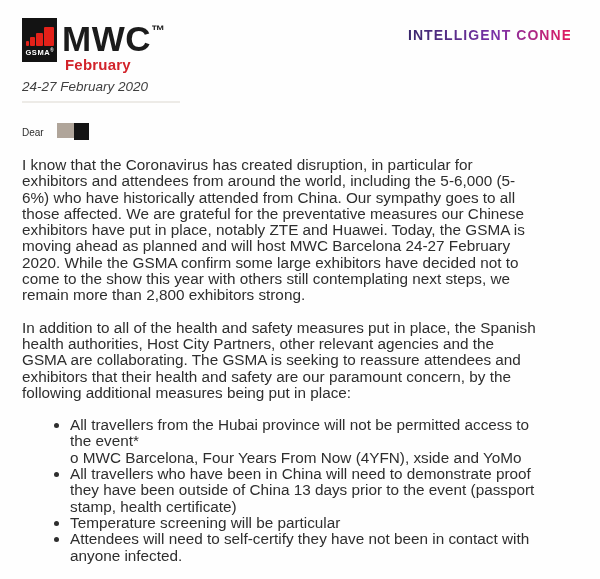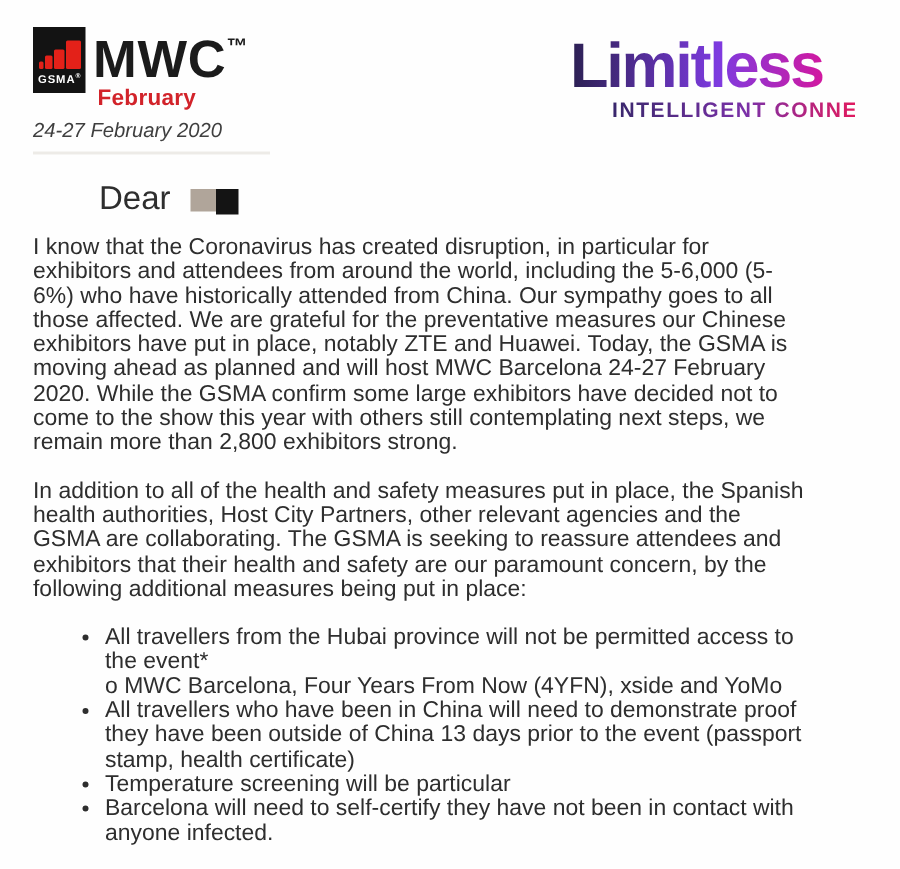--- a/index.html
+++ b/index.html
@@ -66,21 +66,21 @@
   }
 
   .event-date { position: absolute; left: 22px; top: 79px; font-size: 13.5px; color: #3f3f3f; font-style: italic; }
   .rule { position: absolute; left: 22px; top: 101px; width: 158px; height: 2px; background: #edebe7; }
 
   
   .letter {
     position: absolute; left: 22px; top: 123px; width: 572px;
     color: var(--ink, #2e2e2e); font-size: 15.3px; line-height: 16.3px;
   }
-  .salutation-row { height: 18px; margin-bottom: 13px; font-size: 22px; line-height: 17px; margin-left: 44px; }
+  .salutation-row { height: 18px; margin-bottom: 13px; font-size: 10px; line-height: 17px; }
   .redact { display: inline-block; }
   .redact-tan {
     width: 17px; height: 15px; margin-left: 13px; vertical-align: -2px;
     background: var(--redact-tan, #b0a59a);
   }
   .redact-black {
     width: 15px; height: 17px; vertical-align: -4px;
     background: var(--redact-black, #141414);
   }
   .para { margin: 16px 0 16px 0; white-space: pre-line; }
@@ -101,21 +101,20 @@
     </div>
     <div class="gsma-wordmark"><span>GSMA</span><span class="reg">®</span></div>
   </div>
 
   <div class="mwc-lockup">
     <div class="mwc-title"><span>MWC</span><span class="tm">™</span></div>
     <div class="mwc-city">February</div>
   </div>
 
   <div class="limitless">
-    <div class="limitless-title">Limitless</div>
     <div class="limitless-sub">INTELLIGENT CONNECTIVITY</div>
   </div>
 
   <div class="event-date">24-27 February 2020</div>
   <div class="rule"></div>
 
   <main class="letter">
     <div class="salutation-row">
       <span>Dear</span><span class="redact redact-tan"></span><span class="redact redact-black"></span>
     </div>
@@ -136,17 +135,17 @@
 following additional measures being put in place:</p>
 
     <ul class="measures">
       <li>All travellers from the Hubai province will not be permitted access to
 the event*
 o MWC Barcelona, Four Years From Now (4YFN), xside and YoMo</li>
       <li>All travellers who have been in China will need to demonstrate proof
 they have been outside of China 13 days prior to the event (passport
 stamp, health certificate)</li>
       <li>Temperature screening will be particular</li>
-      <li>Barcelona will need to self-certify they have not been in contact with
+      <li>Attendees will need to self-certify they have not been in contact with
 anyone infected.</li>
     </ul>
   </main>
 </div>
 
 </body></html>

